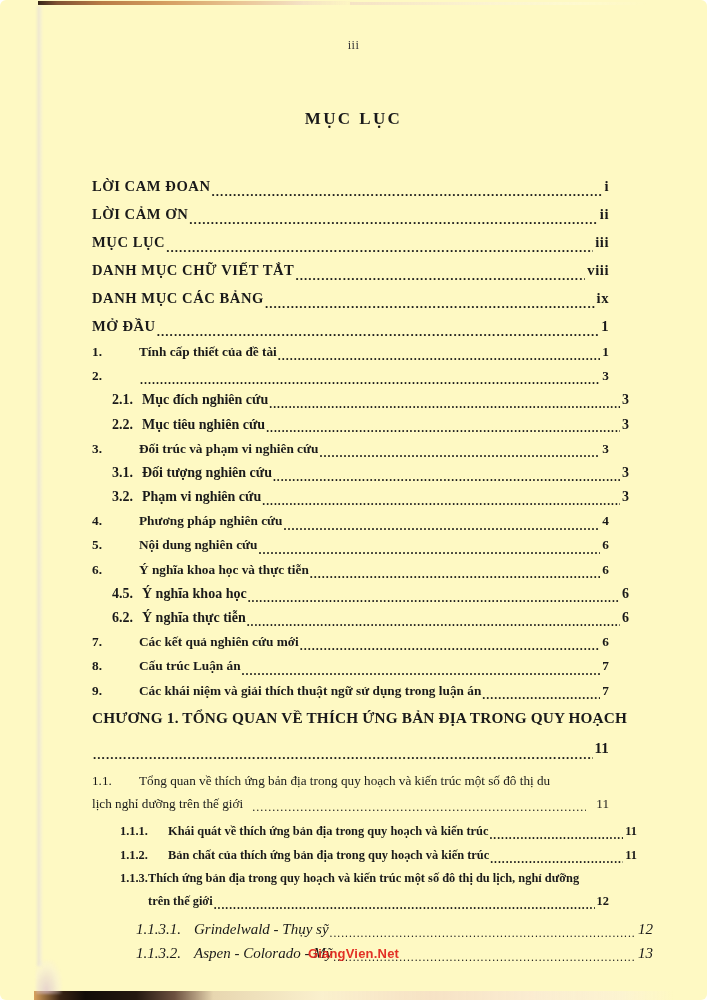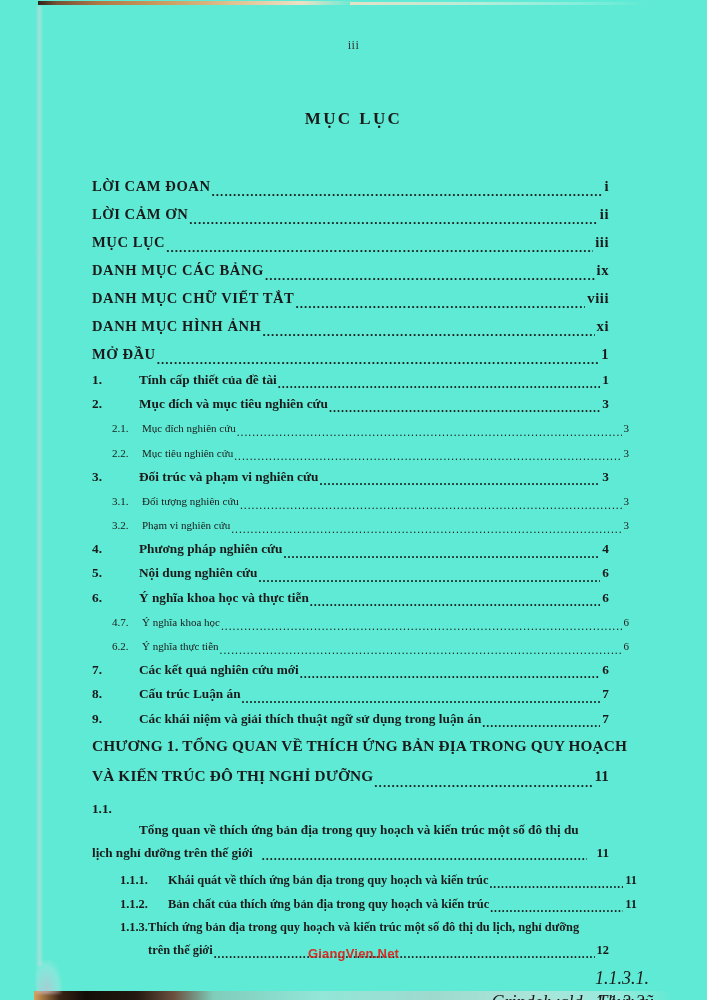--- a/index.html
+++ b/index.html
@@ -5,24 +5,25 @@
 <style>
   html, body {
     margin: 0;
     padding: 0;
     background: #ffffff;
   }
   .page {
     position: relative;
     width: 707px;
     height: 1000px;
-    background: #5eead4;
+    background: #fef9c3;
     overflow: hidden;
     font-family: "Liberation Serif", "DejaVu Serif", serif;
     color: #1a1a1a;
+    border-radius: 6px;
   }
 
   
   .scan-edge-top {
     position: absolute;
     left: 38px; top: 1px;
     width: 320px; height: 4px;
     background: linear-gradient(90deg,
       #2b1a10 0%, #7a4a2c 6%, #b5753f 20%, #d39a5c 40%,
       #e8c190 62%, #f4e0c4 82%, rgba(255,255,255,0) 100%);
@@ -154,69 +155,68 @@
     font-size: 13.3px;
     font-weight: bold;
     height: 24.2px;
     line-height: 24.2px;
   }
   .lvl1 .num { width: 47px; }
   .lvl1 .leader { font-size: 12px; letter-spacing: 1px; position: relative; top: -2px; }
 
   
   .lvl2 {
-    font-size: 11px;
-    font-weight: normal;
+    font-size: 14px;
+    font-weight: bold;
     height: 24.2px;
     line-height: 24.2px;
     padding-left: 20px;
   }
   .lvl2 .num { width: 30px; }
   .lvl2 .leader { font-size: 11.5px; letter-spacing: 1px; position: relative; top: -2px; }
 
   
   .lvl3 {
     font-size: 12.4px;
     font-weight: bold;
     height: 24.2px;
     line-height: 24.2px;
     padding-left: 28px;
   }
   .lvl3 .num { width: 48px; }
   .lvl3 .leader { font-size: 11.5px; letter-spacing: 1px; position: relative; top: -2px; }
 
   
   .lvl4 {
-    font-size: 18px;
+    font-size: 15px;
     font-style: italic;
     font-weight: normal;
     height: 24.2px;
     line-height: 24.2px;
     padding-left: 44px;
-    flex-direction: column;
   }
   .lvl4 .num { width: 58px; }
   .lvl4 .leader { font-size: 11.5px; letter-spacing: 1px; font-style: normal; position: relative; top: -2px; }
 
   
   .chap {
     font-size: 15.3px;
     font-weight: bold;
     letter-spacing: 0.15px;
     line-height: 30px;
   }
   .chap .chap-l1 { white-space: nowrap; }
   .chap .leader { font-size: 13px; letter-spacing: 1.05px; position: relative; top: -2px; }
   .chap .pg { font-size: 15px; }
 
   
-  .multi { font-size: 13.2px; font-weight: bold; line-height: 23px; }
+  .multi { font-size: 13.2px; font-weight: normal; line-height: 23px; }
   .multi .first { display: flex; }
   .multi .first .num { width: 47px; }
-  .multi .first .text { flex: 1 1 auto; margin-top: 21px; }
+  .multi .first .text { flex: 1 1 auto; }
   .multi .second { display: flex; align-items: flex-end; gap: 8px; }
   .multi .leader { font-size: 12px; letter-spacing: 1px; position: relative; top: -2px; }
 
   
   .multi3 { font-size: 12.4px; font-weight: bold; line-height: 23px; padding-left: 28px; }
   .multi3 .first { display: flex; }
   .multi3 .second { display: flex; align-items: flex-end; padding-left: 28px; }
   .multi3 .leader { font-size: 11.5px; letter-spacing: 1px; position: relative; top: -2px; }
 
   .spacer-4 { height: 4px; }
@@ -262,49 +262,43 @@
       <span class="label">LỜI CẢM ƠN</span>
       <span class="leader"></span>
       <span class="pg">ii</span>
     </div>
     <div class="toc-entry row lvl0">
       <span class="label">MỤC LỤC</span>
       <span class="leader"></span>
       <span class="pg">iii</span>
     </div>
     <div class="toc-entry row lvl0">
+      <span class="label">DANH MỤC CHỮ VIẾT TẮT</span>
+      <span class="leader"></span>
+      <span class="pg">viii</span>
+    </div>
+    <div class="toc-entry row lvl0">
       <span class="label">DANH MỤC CÁC BẢNG</span>
       <span class="leader"></span>
       <span class="pg">ix</span>
-    </div>
-    <div class="toc-entry row lvl0">
-      <span class="label">DANH MỤC CHỮ VIẾT TẮT</span>
-      <span class="leader"></span>
-      <span class="pg">viii</span>
-    </div>
-    <div class="toc-entry row lvl0">
-      <span class="label">DANH MỤC HÌNH ẢNH</span>
-      <span class="leader"></span>
-      <span class="pg">xi</span>
     </div>
     <div class="toc-entry row lvl0">
       <span class="label">MỞ ĐẦU</span>
       <span class="leader"></span>
       <span class="pg">1</span>
     </div>
 
     <div class="toc-entry row lvl1">
       <span class="num">1.</span>
       <span class="label">Tính cấp thiết của đề tài</span>
       <span class="leader"></span>
       <span class="pg">1</span>
     </div>
     <div class="toc-entry row lvl1">
       <span class="num">2.</span>
-      <span class="label">Mục đích và mục tiêu nghiên cứu</span>
       <span class="leader"></span>
       <span class="pg">3</span>
     </div>
     <div class="toc-entry row lvl2">
       <span class="num">2.1.</span>
       <span class="label">Mục đích nghiên cứu</span>
       <span class="leader"></span>
       <span class="pg">3</span>
     </div>
     <div class="toc-entry row lvl2">
@@ -343,21 +337,21 @@
       <span class="leader"></span>
       <span class="pg">6</span>
     </div>
     <div class="toc-entry row lvl1">
       <span class="num">6.</span>
       <span class="label">Ý nghĩa khoa học và thực tiễn</span>
       <span class="leader"></span>
       <span class="pg">6</span>
     </div>
     <div class="toc-entry row lvl2">
-      <span class="num">4.7.</span>
+      <span class="num">4.5.</span>
       <span class="label">Ý nghĩa khoa học</span>
       <span class="leader"></span>
       <span class="pg">6</span>
     </div>
     <div class="toc-entry row lvl2">
       <span class="num">6.2.</span>
       <span class="label">Ý nghĩa thực tiễn</span>
       <span class="leader"></span>
       <span class="pg">6</span>
     </div>
@@ -376,21 +370,20 @@
     <div class="toc-entry row lvl1">
       <span class="num">9.</span>
       <span class="label">Các khái niệm và giải thích thuật ngữ sử dụng trong luận án</span>
       <span class="leader"></span>
       <span class="pg">7</span>
     </div>
 
     <div class="toc-entry chap">
       <div class="chap-l1">CHƯƠNG 1. TỔNG QUAN VỀ THÍCH ỨNG BẢN ĐỊA TRONG QUY HOẠCH</div>
       <div class="row">
-        <span class="label">VÀ KIẾN TRÚC ĐÔ THỊ NGHỈ DƯỠNG</span>
         <span class="leader"></span>
         <span class="pg">11</span>
       </div>
     </div>
 
     <div class="spacer-6"></div>
 
     <div class="toc-entry multi">
       <div class="first">
         <span class="num">1.1.</span>

